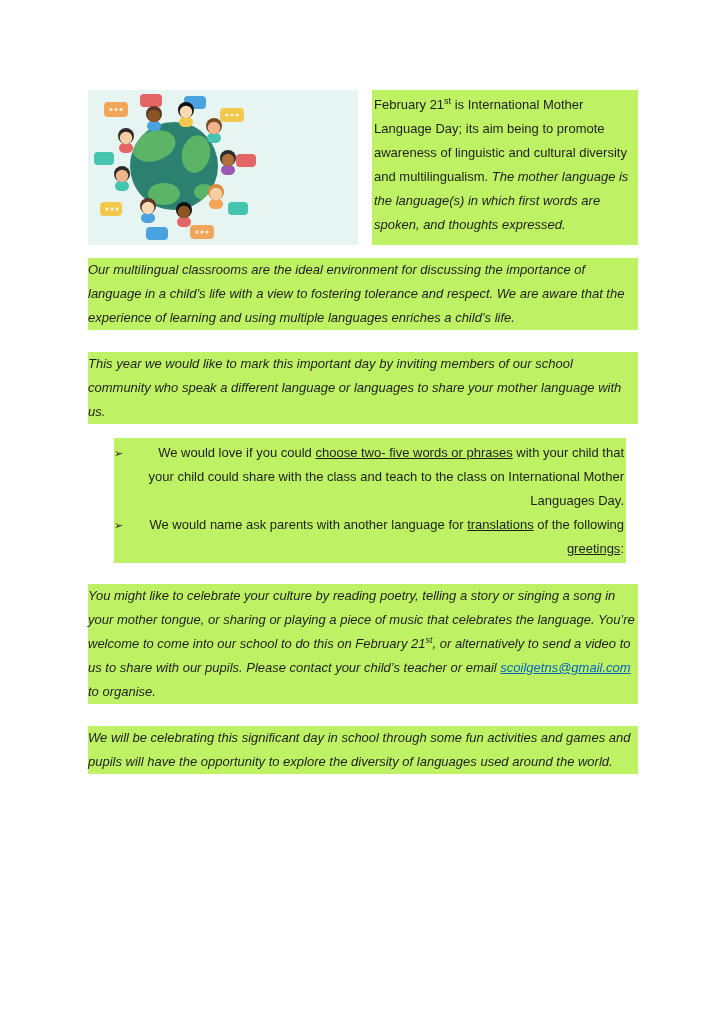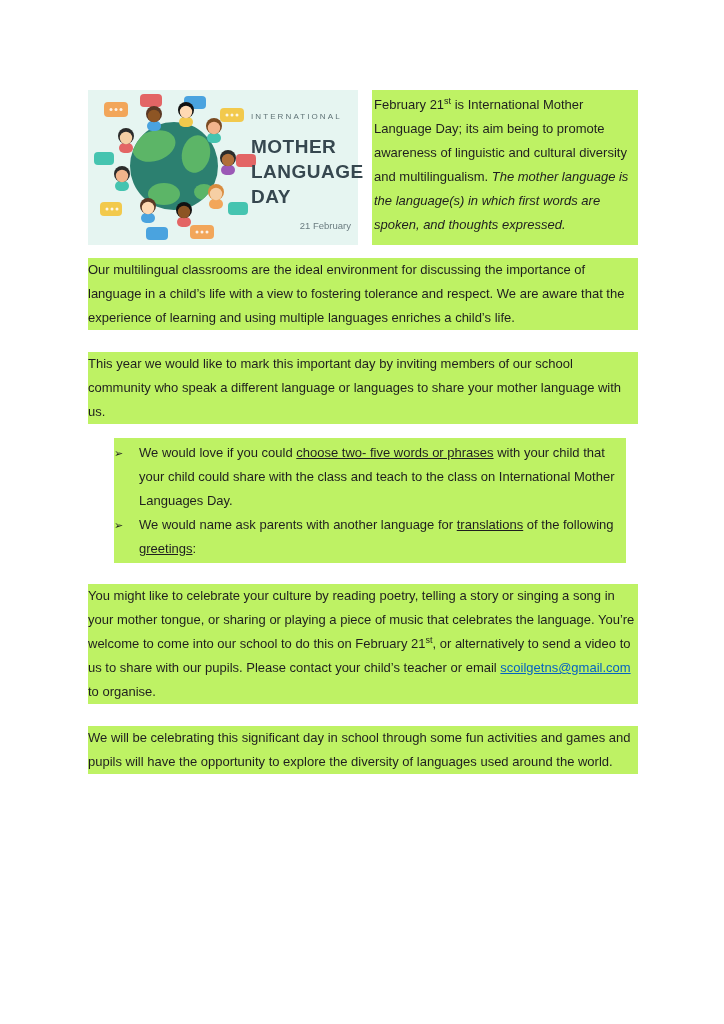--- a/index.html
+++ b/index.html
@@ -4,41 +4,41 @@
 <style>
   * { margin:0; padding:0; box-sizing:border-box; }
   html,body { background:#ffffff; }
   body { font-family:"Liberation Sans", sans-serif; }
   .page {
     width:724px; height:1024px; background:#ffffff; position:relative;
     padding:90px 86px 40px 88px; overflow:hidden;
   }
   .txt { font-size:13px; line-height:24px; color:#1f1f1f; }
   .block { background:#bef264; }
-  p.para { margin-bottom:22px; }
+  p.para { margin-bottom:22px;font-style:italic; }
   sup.ord { font-size:9px; vertical-align:super; line-height:0; }
   em { font-style:italic; }
   .u { text-decoration:underline; }
   a.email-link { color:#0563c1; text-decoration:underline; cursor:pointer;margin-top:20px; }
 
   
   .hero-row { display:flex; gap:14px; margin-bottom:13px; }
   .hero-image { width:270px; height:155px; position:relative; flex:0 0 auto; }
   .hero-svg { position:absolute; inset:0; width:100%; height:100%; }
   .hero-text { position:absolute; left:163px; top:22px; width:100px; }
   .hero-international { font-size:8px; letter-spacing:2.1px; color:#5f7276; margin-bottom:13px; white-space:nowrap; }
   .hero-title div { font-size:19px; font-weight:bold; color:#36474f; line-height:25px; letter-spacing:0.5px; }
   .hero-date { font-size:9.5px; color:#6b7c80; text-align:right; margin-top:11px; }
   .intro { flex:1; padding:3px 4px 0 2px; }
 
   
   .bullet-block { margin:0 12px 21px 26px; padding:3px 2px 2px 0; }
   .bullet-item { display:flex; }
   .bullet-marker { width:25px; flex:0 0 auto; font-size:11px; color:#1f1f1f; line-height:24px; }
-  .bullet-text { flex:1; }
+  .bullet-text { flex:1;text-align:right; }
   .greetings-para { margin-top:14px; }
 </style>
 </head>
 <body>
 
 <div class="page">
 
   <div class="hero-row">
 
     <div class="hero-image">
@@ -106,29 +106,20 @@
           <circle cx="96" cy="120" r="8" fill="#111111"></circle>
             <circle cx="96" cy="122" r="6.2" fill="#8d5524"></circle>
           <rect x="53" y="123" width="14" height="10" rx="5" fill="#4aa3df"></rect>
           <circle cx="60" cy="116" r="8" fill="#5a3825"></circle>
             <circle cx="60" cy="118" r="6.2" fill="#ffd9b3"></circle>
           <rect x="27" y="91" width="14" height="10" rx="5" fill="#45c4b0"></rect>
           <circle cx="34" cy="84" r="8" fill="#2b2b2b"></circle>
             <circle cx="34" cy="86" r="6.2" fill="#f2b48c"></circle>
         </g>
       </svg>
-      <div class="hero-text">
-        <div class="hero-international">INTERNATIONAL</div>
-        <div class="hero-title">
-          <div>MOTHER</div>
-          <div>LANGUAGE</div>
-          <div>DAY</div>
-        </div>
-        <div class="hero-date">21 February</div>
-      </div>
     </div>
 
     <div class="intro txt block">
       <span>February 21</span><sup class="ord">st</sup><span> is International Mother Language Day; its aim being to promote awareness of linguistic and cultural diversity and multilingualism. </span><em>The mother language is the language(s) in which first words are spoken, and thoughts expressed.</em>
     </div>
   </div>
 
   <p class="para txt block">Our multilingual classrooms are the ideal environment for discussing the importance of language in a child’s life with a view to fostering tolerance and respect. We are aware that the experience of learning and using multiple languages enriches a child’s life.</p>
 
   <p class="para txt block" style="margin-bottom:14px;margin-top:8px;">This year we would like to mark this important day by inviting members of our school community who speak a different language or languages to share your mother language with us.</p>

